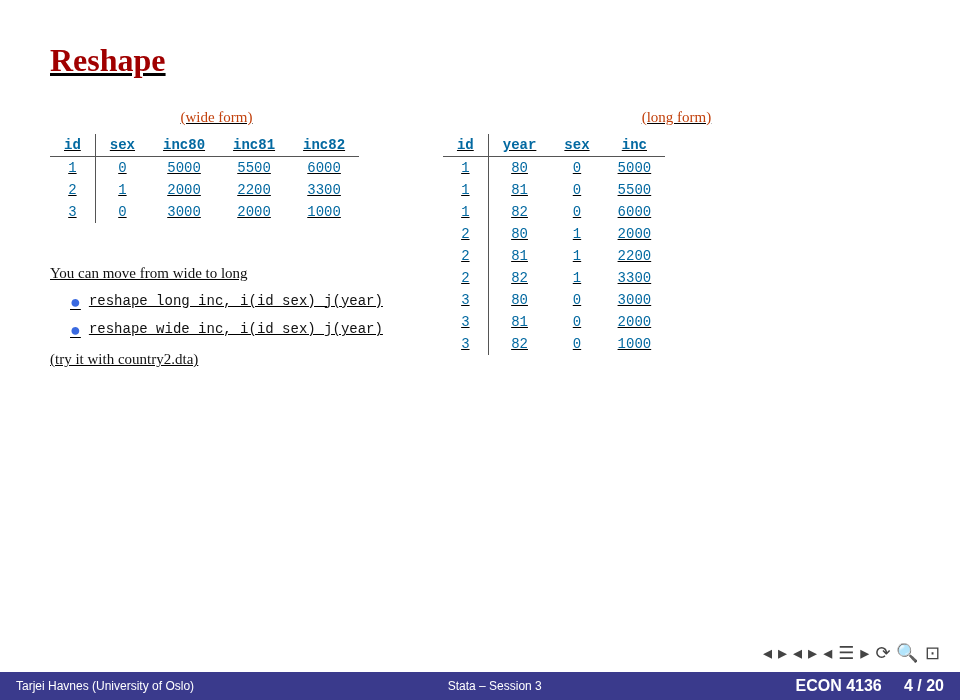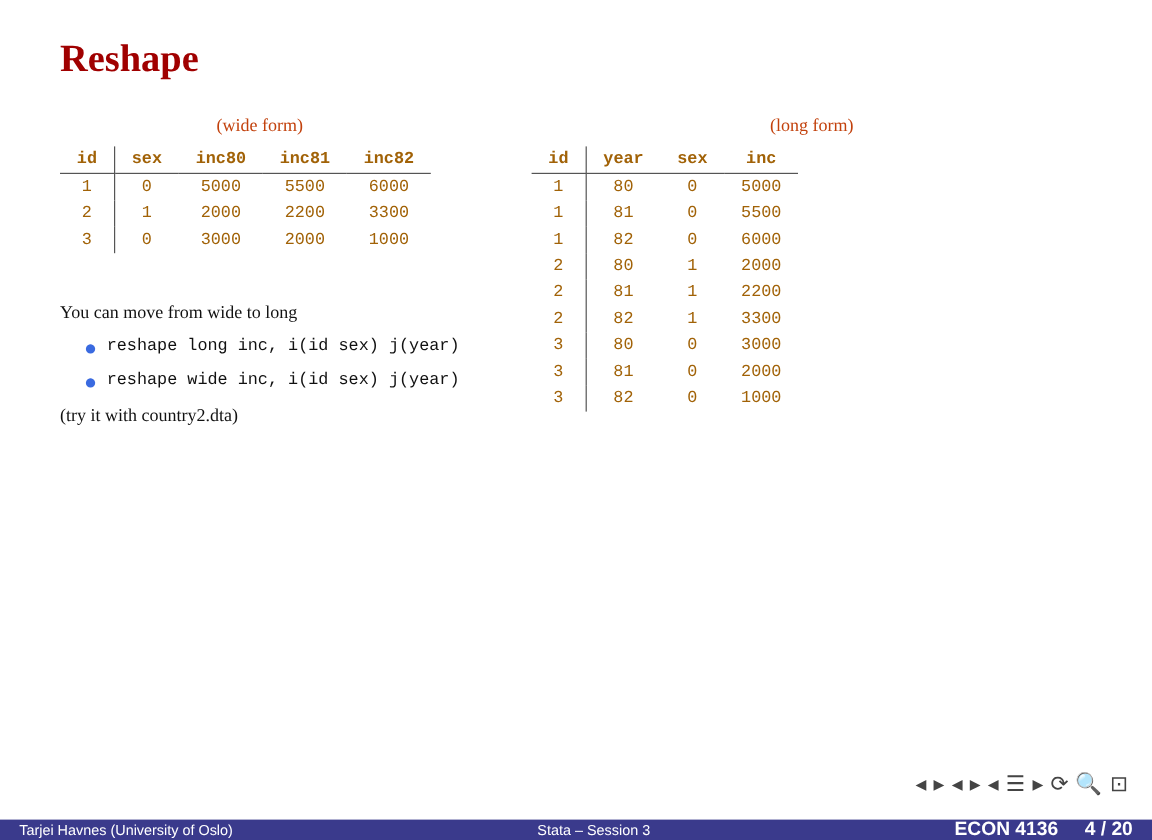--- a/index.html
+++ b/index.html
@@ -7,21 +7,22 @@
     body {
       width: 960px;
       height: 700px;
       background: #fff;
       font-family: 'Computer Modern', 'Latin Modern', Georgia, serif;
       overflow: hidden;
       position: relative;
     }
 
     .main-content {
-      padding: 30px 50px 0 50px;
+      padding: 42px 50px 0 50px;
+      text-decoration: underline;
     }
 
     .page-title {
       font-size: 32px;
       font-weight: bold;
       color: #a00000;
       margin-bottom: 30px;
     }
 
     .content-area {
@@ -48,21 +49,21 @@
 
     table {
       border-collapse: collapse;
       font-family: 'Courier New', 'Lucida Console', monospace;
       font-size: 14px;
     }
 
     table td, table th {
       padding: 3px 14px;
       text-align: center;
-      color: #a16207;
+      color: #0369a1;
     }
 
     table th {
       font-weight: bold;
       border-bottom: 1px solid #555;
     }
 
     .wide-table {
       margin-top: 6px;
     }
@@ -109,21 +110,21 @@
     .code-text {
       font-family: 'Courier New', 'Lucida Console', monospace;
       font-size: 14px;
     }
 
     .footer {
       position: absolute;
       bottom: 0;
       left: 0;
       right: 0;
-      height: 17px;
+      height: 28px;
       background: #3a3a8c;
       display: flex;
       align-items: center;
       justify-content: space-between;
       padding: 0 16px;
       color: #fff;
       font-size: 12px;
       font-family: sans-serif;
     }
 

